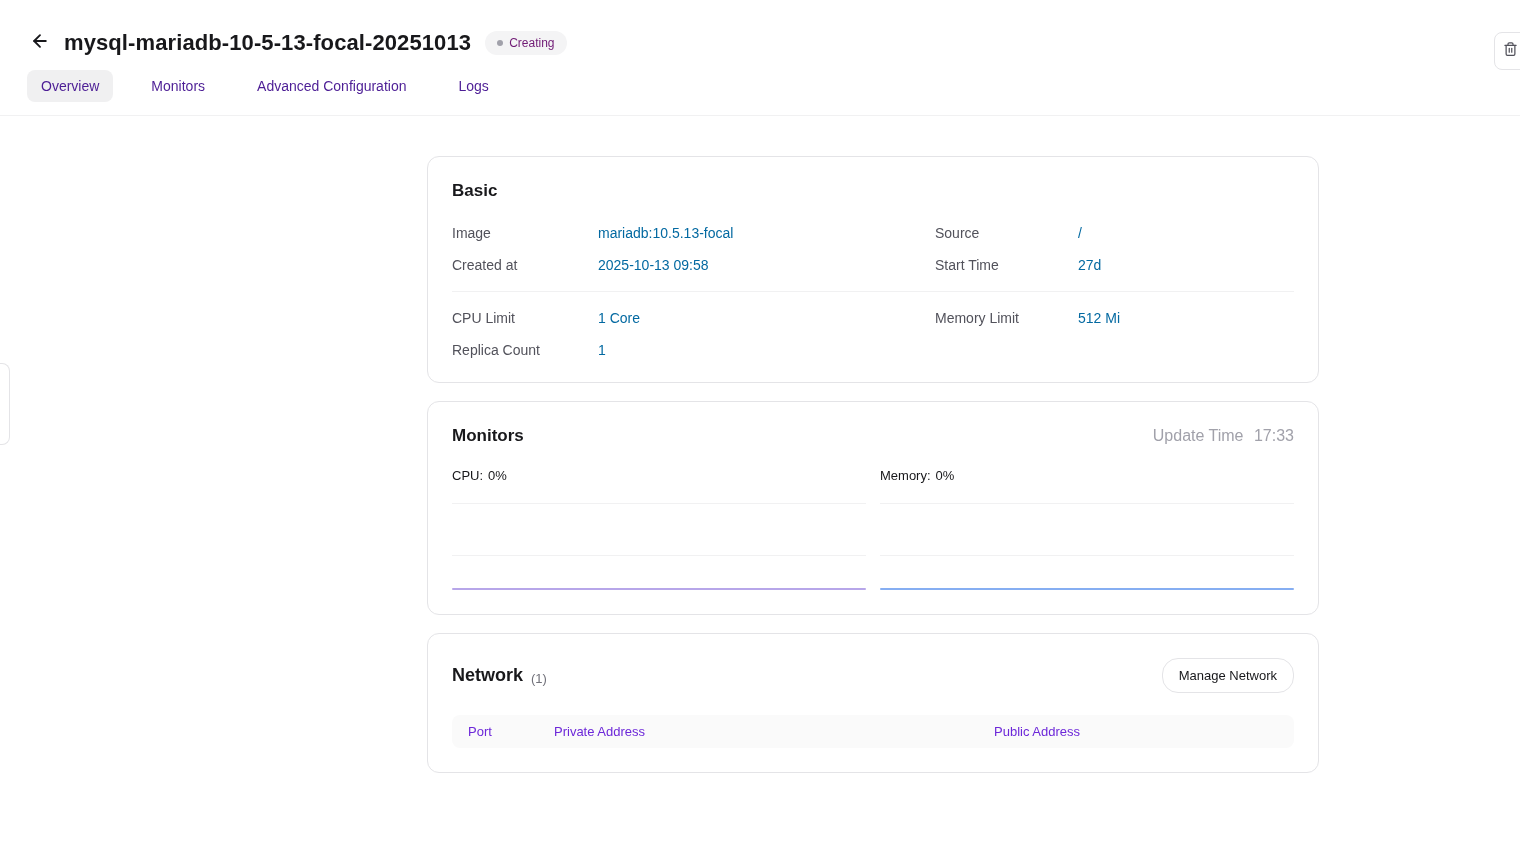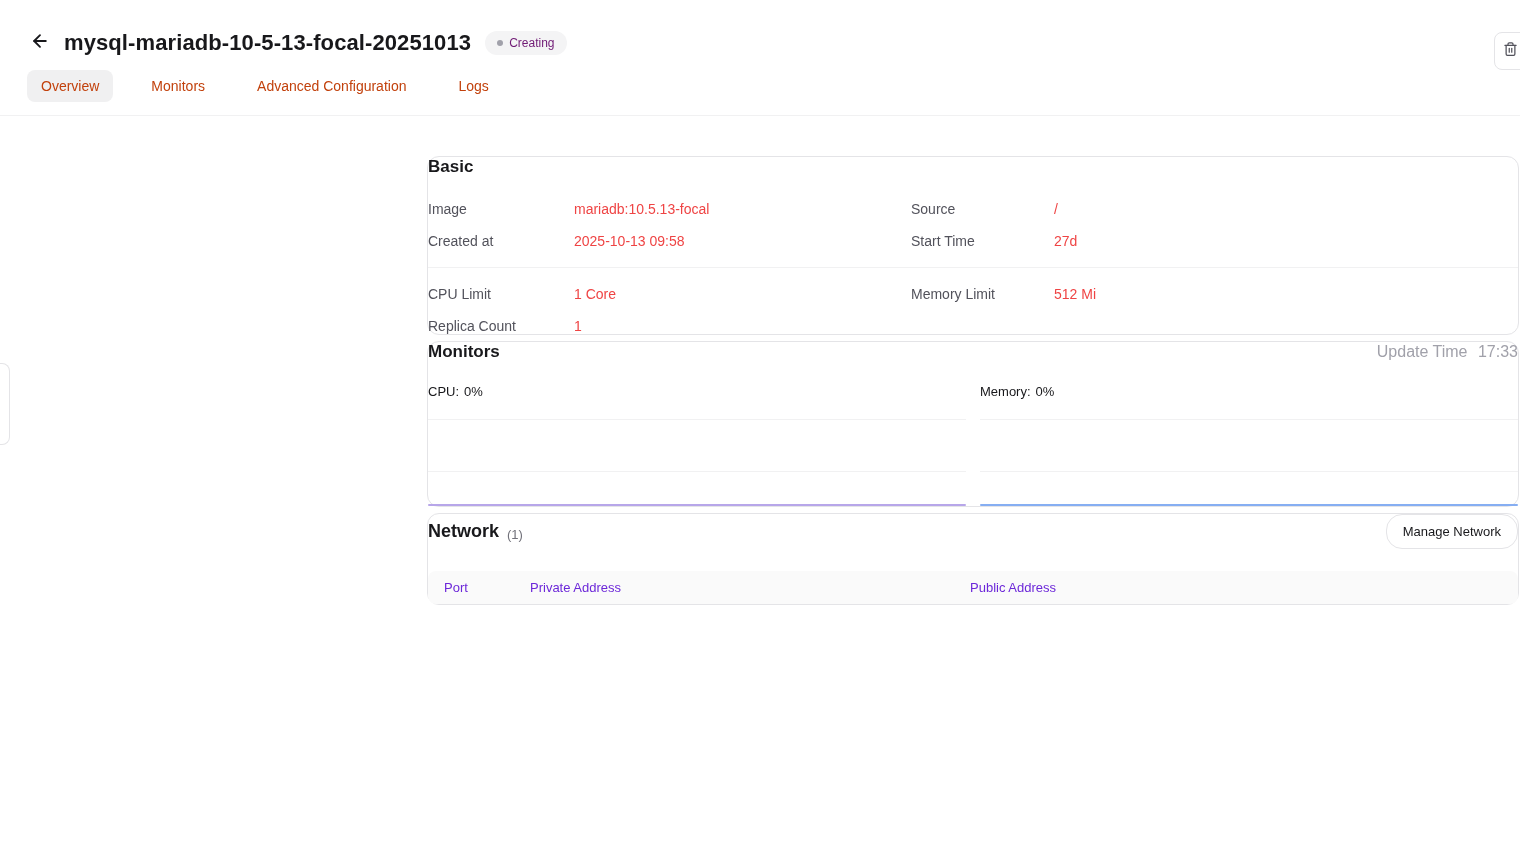--- a/index.html
+++ b/index.html
@@ -63,21 +63,21 @@
   
   .tab-bar {
     display: flex;
     align-items: center;
     gap: 12px;
     padding: 0 28px 13px 27px;
     border-bottom: 1px solid #f1f1f2;
   }
   .tab {
     font-size: 14px;
-    color: #c2410c;
+    color: #4c1d95;
     padding: 8px 14px;
     border-radius: 8px;
     cursor: pointer;
     white-space: nowrap;
   }
   .tab.active { background: #f0f0f1; font-weight: 400; }
   .tab + .tab { margin-left: 12px; }
 
   
   .drawer-handle {
@@ -89,42 +89,43 @@
     border-left: none;
     border-radius: 0 8px 8px 0;
     cursor: pointer;
   }
 
   
   .content {
     padding: 40px 0 0 427px;
   }
   .card {
-    width: 1092px;
+    width: 892px;
     background: #fff;
     border: 1px solid #e4e4e7;
     border-radius: 12px;
-    margin-bottom: 6px;
+    padding: 24px;
+    margin-bottom: 18px;
   }
   .card-title {
     font-size: 17px;
     font-weight: 700;
   }
 
   
   .basic-grid {
     display: grid;
     grid-template-columns: 146px 337px 143px 1fr;
     row-gap: 16px;
     font-size: 14px;
     margin-top: 24px;
     align-items: center;
   }
   .field-label { color: #52525b; }
-  .field-value { color: #ef4444; }
+  .field-value { color: #0369a1; }
   .basic-divider {
     grid-column: 1 / -1;
     border-top: 1px solid #f1f1f2;
     height: 0;
     margin: 2px 0;
   }
 
   
   .monitors-title-row {
     display: flex;

